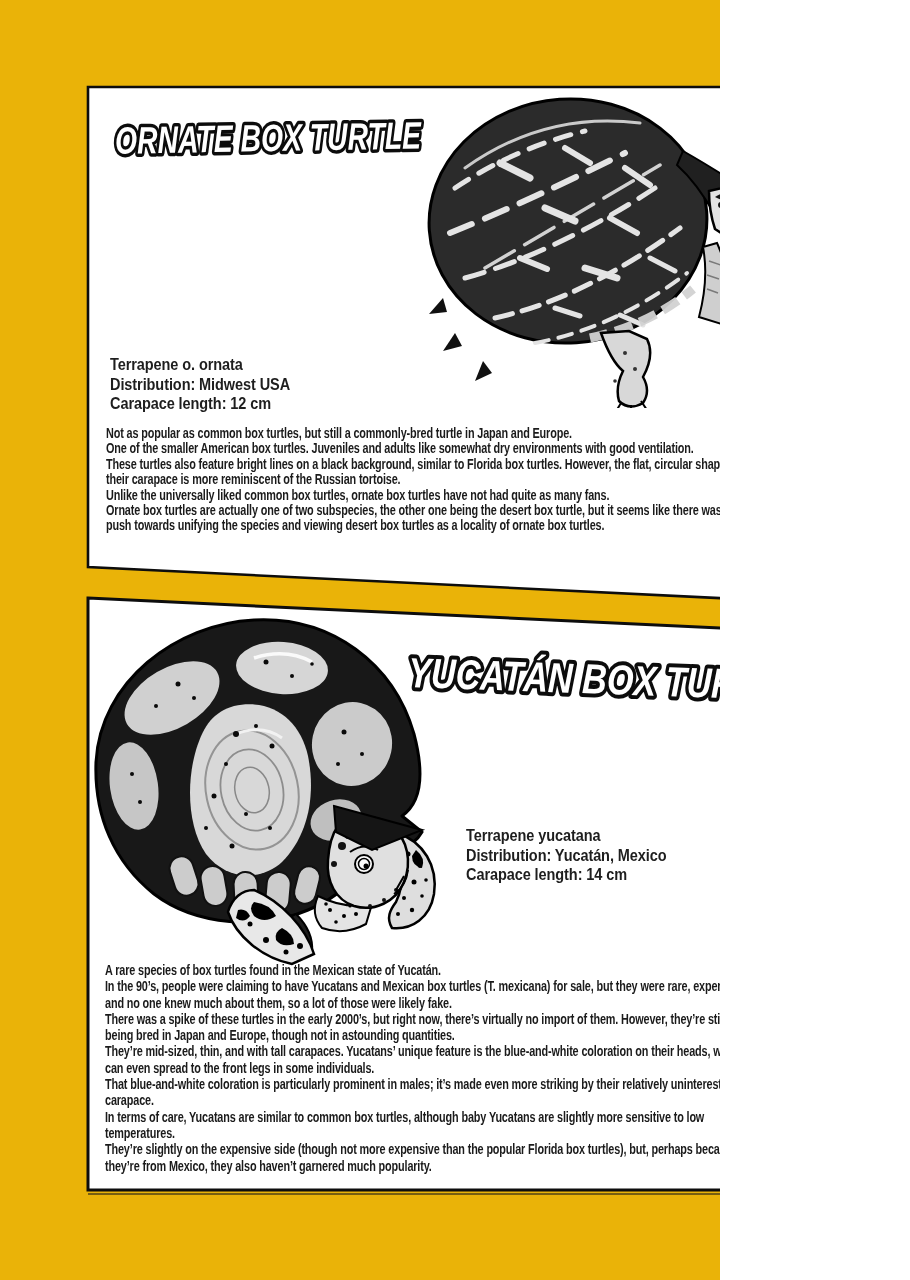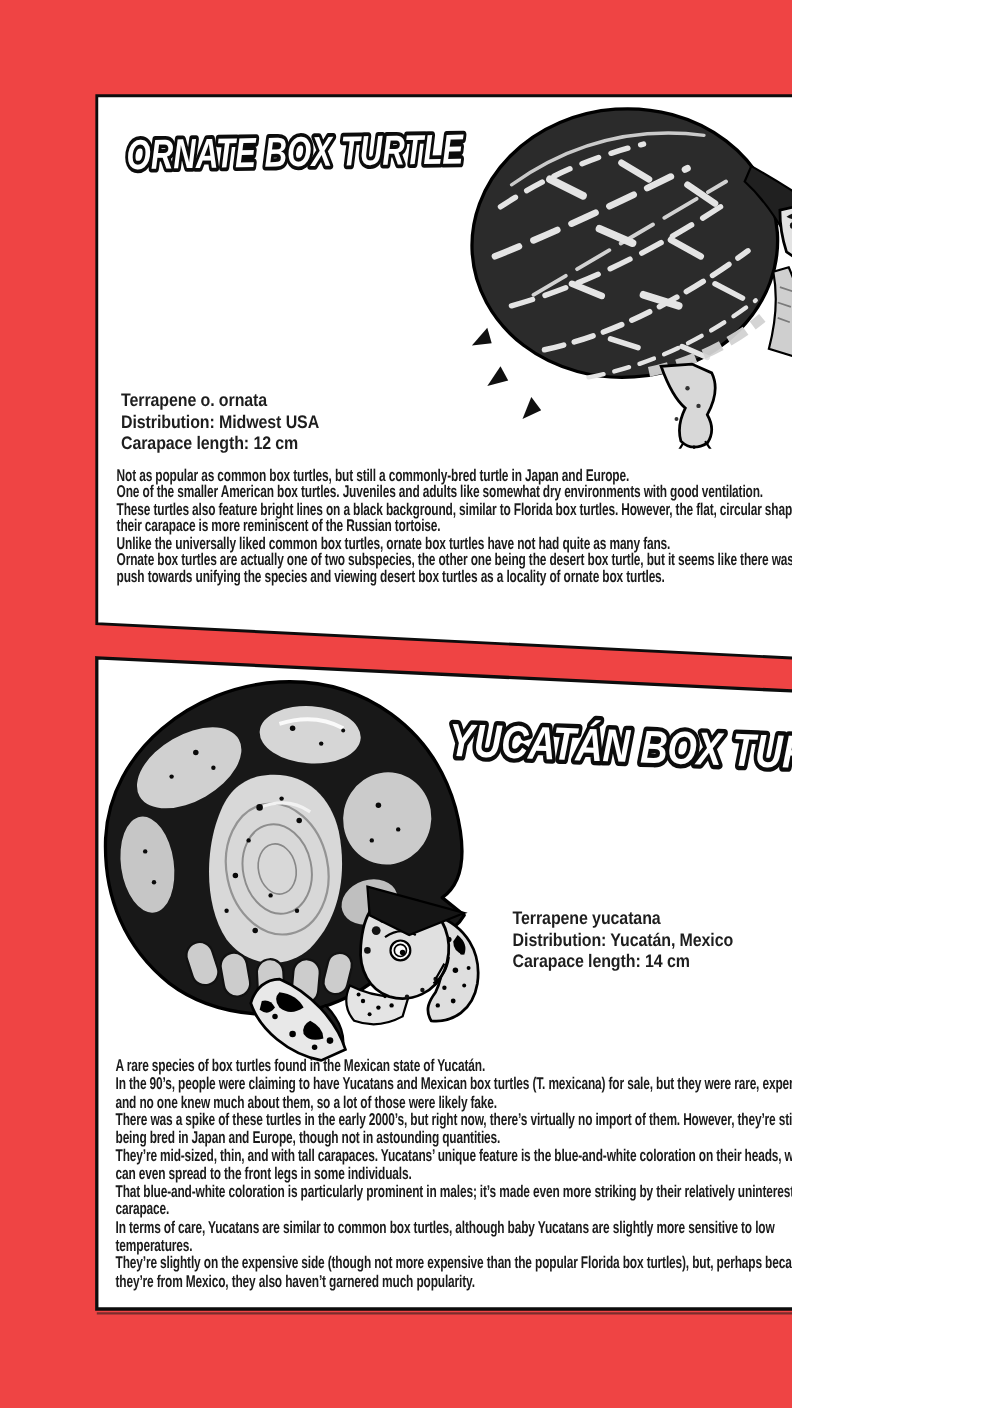--- a/index.html
+++ b/index.html
@@ -1,16 +1,16 @@
 <!DOCTYPE html>
 <html><head>
 <meta charset="utf-8">
 <style>
   html,body{margin:0;padding:0;background:#ffffff;}
-  #page{position:relative;width:720px;height:1280px;background:#ef4444;overflow:hidden;
+  #page{position:relative;width:720px;height:1280px;background:#eab308;overflow:hidden;
         font-family:"Liberation Sans","DejaVu Sans",sans-serif;}
   .abs{position:absolute;}
   svg text.comic-title{
     font-family:"Liberation Sans","DejaVu Sans",sans-serif;
     font-weight:bold;font-style:italic;
     fill:#ffffff;stroke:#0c0c0c;stroke-linejoin:round;paint-order:stroke fill;
   }
   .species{color:#1e1e1e;font-weight:bold;font-size:16.5px;line-height:19.6px;
            letter-spacing:-0.1px;transform:scaleX(0.88);transform-origin:0 0;white-space:nowrap;}
   .para{color:#1b1b1b;font-weight:bold;font-size:15.5px;letter-spacing:-0.2px;

